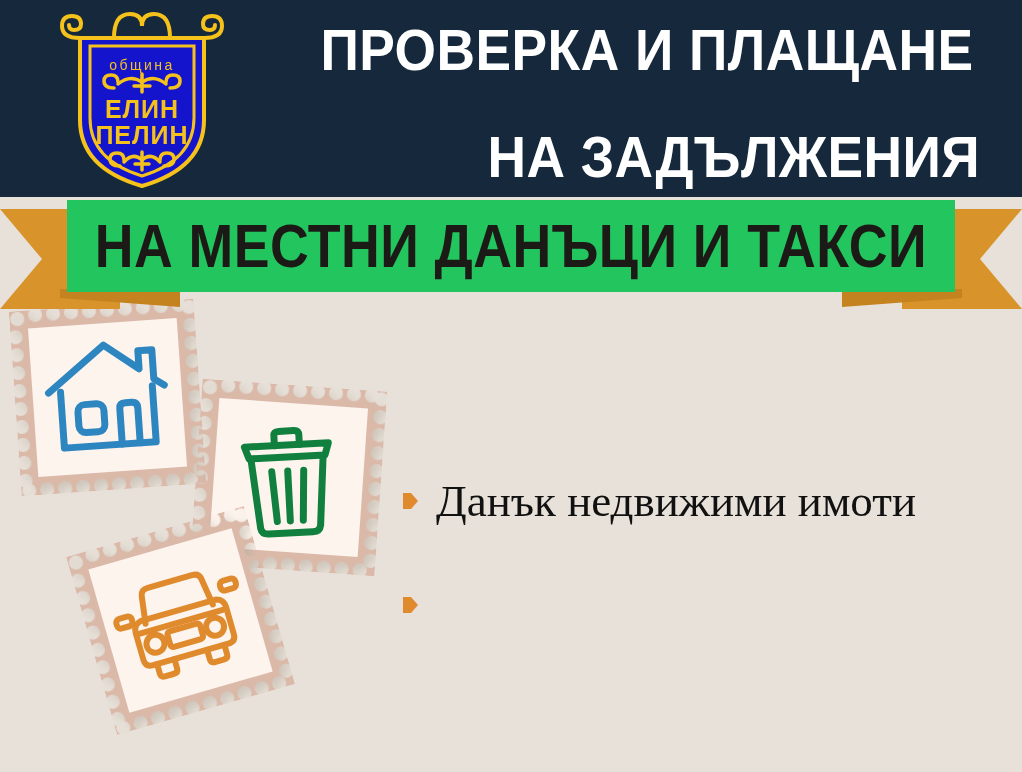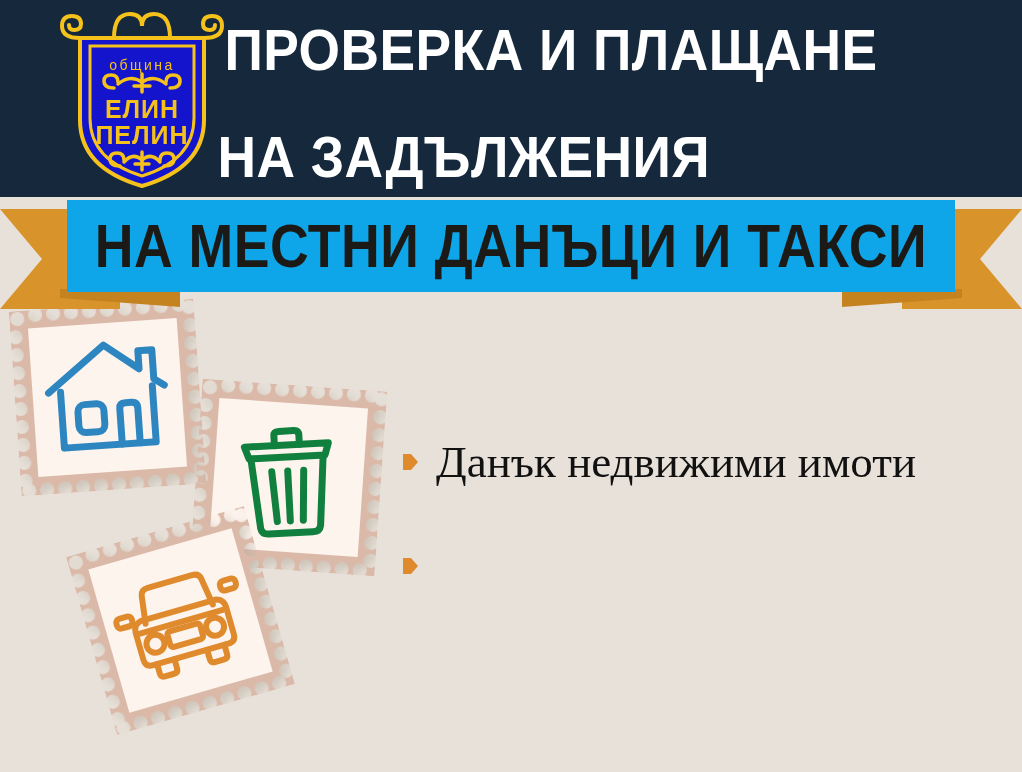--- a/index.html
+++ b/index.html
@@ -47,21 +47,21 @@
   
   .title-block {
     position: absolute;
     left: 196px;
     top: 18px;
     width: 806px;
     height: 170px;
     z-index: 6;
     display: flex;
     flex-direction: column;
-    align-items: flex-start;
+    align-items: flex-end;
     justify-content: center;
     gap: 41px;
   }
   .title-line {
     color: #ffffff;
     font-family: "Liberation Sans Narrow", "Liberation Sans", sans-serif;
     font-weight: bold;
     font-size: 58px;
     line-height: 66px;
     letter-spacing: 0.5px;
@@ -117,21 +117,21 @@
     height: 18px;
     background: #c4831f;
     clip-path: polygon(0 0, 120px 0, 120px 9px, 0 18px);
   }
   .ribbon-main {
     position: absolute;
     left: 67px;
     top: 3px;
     width: 888px;
     height: 92px;
-    background: #0ea5e9;
+    background: #22c55e;
     display: flex;
     align-items: center;
     justify-content: center;
   }
   .ribbon-text {
     color: #1c1a16;
     font-family: "Liberation Sans Narrow", "Liberation Sans", sans-serif;
     font-weight: bold;
     font-size: 61px;
     line-height: 62px;
@@ -157,21 +157,21 @@
   }
   .stamp svg { display: block; }
   .stamp-1 { left: 15px;  top: 5px;   transform: rotate(-4deg); }
   .stamp-2 { left: 196px; top: 85px;  transform: rotate(4deg); }
   .stamp-3 { left: 88px;  top: 228px; transform: rotate(-16deg); }
 
   
   .bullet-list {
     position: absolute;
     left: 403px;
-    top: 410px;
+    top: 449px;
     width: 610px;
     z-index: 4;
   }
   .bullet-item {
     display: flex;
     align-items: center;
     height: 104px;
   }
   .bullet-marker {
     width: 15px;

